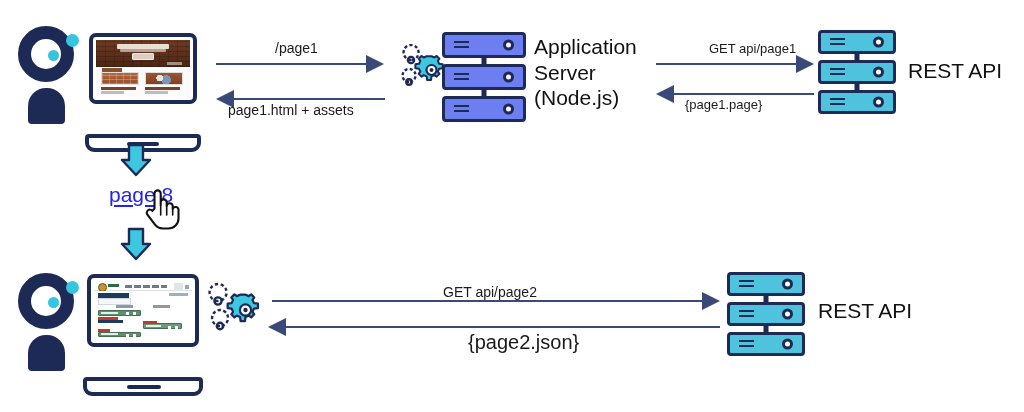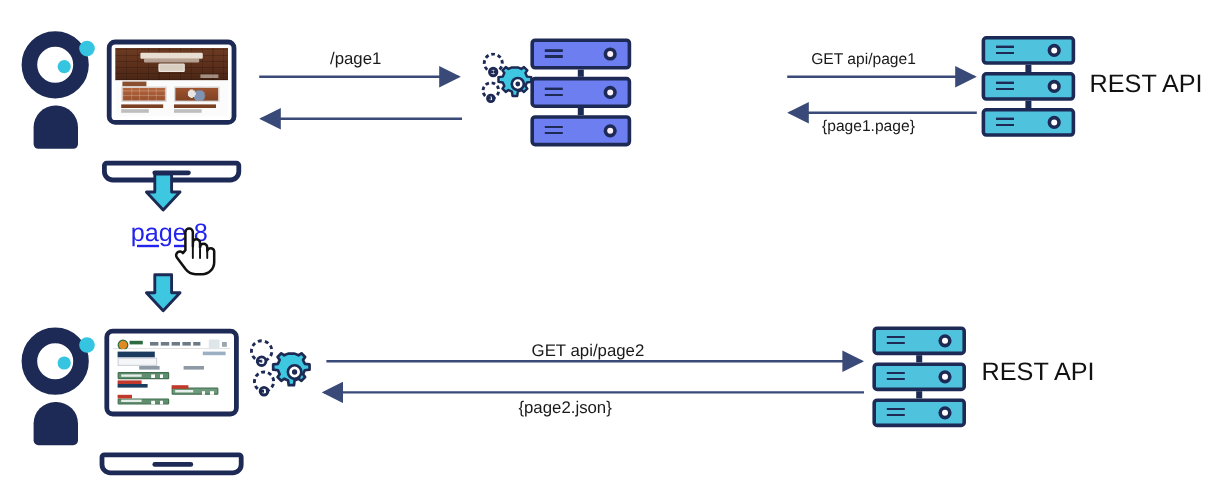--- a/index.html
+++ b/index.html
@@ -349,20 +349,23 @@
       <div class="rack-lines"></div>
       <div class="rack-led"></div>
       <div class="rack-connector" style="bottom:-9px;"></div>
     </div>
     <div class="rack-unit" style="height:26px;">
       <div class="rack-lines"></div>
       <div class="rack-led"></div>
     </div>
   </div>
 
+  <div class="node-label" style="left:534px; top:34px; font-size:21px;">Application
+Server
+(Node.js)</div>
 
   <div class="rack rest" style="left:818px; top:30px; width:78px;">
     <div class="rack-unit" style="height:24px;">
       <div class="rack-lines"></div>
       <div class="rack-led"></div>
       <div class="rack-connector" style="bottom:-9px;"></div>
     </div>
     <div class="rack-unit" style="height:24px;">
       <div class="rack-lines"></div>
       <div class="rack-led"></div>
@@ -370,21 +373,22 @@
     </div>
     <div class="rack-unit" style="height:24px;">
       <div class="rack-lines"></div>
       <div class="rack-led"></div>
     </div>
   </div>
 
   <div class="node-label" style="left:908px; top:58px; font-size:21px;">REST API</div>
 
   <div class="flow-label" style="left:275px; top:40px; font-size:14px;">/page1</div>
-  <div class="flow-label" style="left:676px; top:41px; font-size:13px;">GET api/page1</div>
+  <div class="flow-label" style="left:228px; top:102px; font-size:14px;">page1.html + assets</div>
+  <div class="flow-label" style="left:709px; top:41px; font-size:13px;">GET api/page1</div>
   <div class="flow-label" style="left:685px; top:97px; font-size:13px;">{page1.page}</div>
 
   <div class="abs" style="left:118px; top:142px; width:36px; height:36px;">
     <svg viewBox="0 0 36 36" width="36" height="36">
       <path d="M11,3 L25,3 L25,18 L32,18 L18,33 L4,18 L11,18 Z" fill="#3ec7e0" stroke="#1d2a55" stroke-width="2.4" stroke-linejoin="round"></path>
     </svg>
   </div>
 
   <div class="page-link" style="left:109px; top:183px; font-size:21px;">page 8</div>
 
@@ -476,21 +480,21 @@
                  L-4.8,10.8 L-5.3,6.9 L-8.5,5.5 L-10.9,7.2 L-13.9,4.2 L-12.2,1.8 L-13.6,-1.4
                  L-17.5,-1.9 L-17.5,-6.2 L-13.6,-6.7 L-12.2,-9.9 L-13.9,-12.3 L-10.9,-15.3
                  L-8.5,-13.6 L-5.3,-15 Z" transform="translate(2.5,-2) scale(1.02)" fill="#3ec7e0" stroke="#1d2a55" stroke-width="2.2" stroke-linejoin="round"></path>
         <circle cx="2.5" cy="-2" r="5.6" fill="#ffffff" stroke="#1d2a55" stroke-width="2.2"></circle>
         <circle cx="2.5" cy="-2" r="2.2" fill="#1d2a55"></circle>
       </g>
     </svg>
   </div>
 
   <div class="flow-label" style="left:443px; top:284px; font-size:14px;">GET api/page2</div>
-  <div class="flow-label" style="left:432px; top:331px; font-size:14px;">{page2.json}</div>
+  <div class="flow-label" style="left:468px; top:331px; font-size:20px;">{page2.json}</div>
 
   <div class="rack rest" style="left:727px; top:272px; width:78px;">
     <div class="rack-unit" style="height:24px;">
       <div class="rack-lines"></div>
       <div class="rack-led"></div>
       <div class="rack-connector" style="bottom:-9px;"></div>
     </div>
     <div class="rack-unit" style="height:24px;">
       <div class="rack-lines"></div>
       <div class="rack-led"></div>

